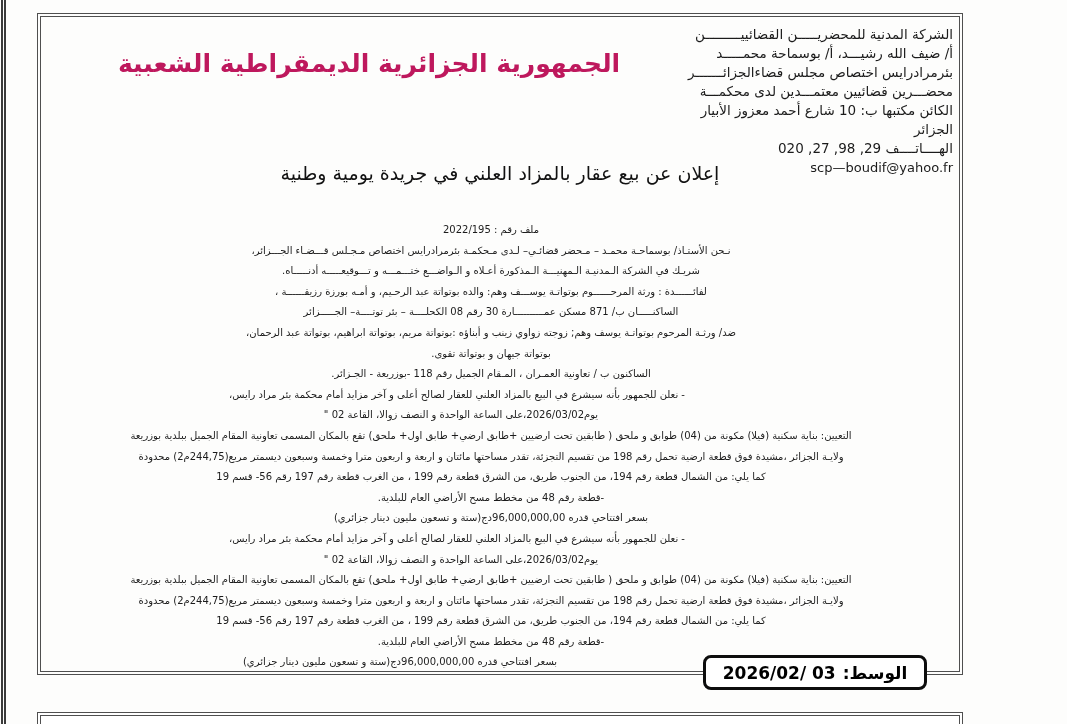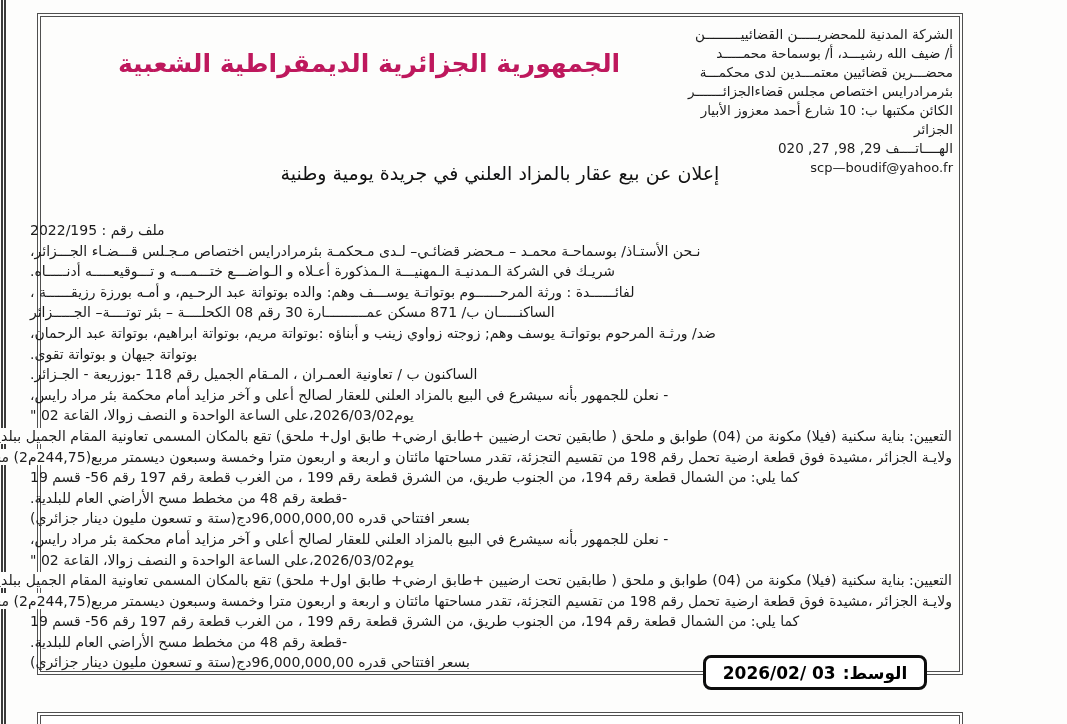--- a/index.html
+++ b/index.html
@@ -43,22 +43,22 @@
     color:#be185d;
     margin-top:24px;
   }
   .ad-title{
     position:absolute;top:142px;left:0;right:0;
     direction:rtl;text-align:center;
     font-weight:normal;font-size:19px;line-height:29px;color:#111;
   }
   .body-block{
     position:absolute;top:203px;right:6px;left:-12px;
-    direction:rtl;text-align:left;
-    font-size:14px;line-height:20.6px;
+    direction:rtl;text-align:center;
+    font-size:10px;line-height:20.6px;
   }
   .ln{white-space:nowrap;}
   .ln .t{padding:0 1px;}
   .ln.wide .t{background:#fdfdfc;position:relative;z-index:2;}
   .ln.indent-a{margin-right:68px;}
   .ln.indent-b{margin-right:60px;}
   .ln.indent-c{margin-right:182px;}
   
   .stamp-box{
     position:absolute;left:703px;top:655px;width:224px;height:35px;
@@ -76,22 +76,22 @@
 
 <div class="page">
 
   <div class="left-edge"></div>
 
   <div class="main-box">
 
     <div class="firm-block">
       <div>الشركة المدنية للمحضريـــــن القضائييـــــــــن</div>
       <div>أ/ ضيف الله رشيـــد، أ/ بوسماحة محمـــــد</div>
+      <div>بئرمرادرايس اختصاص مجلس قضاءالجزائـــــــر</div>
       <div>محضـــرين قضائيين معتمـــدين لدى محكمـــة</div>
-      <div>بئرمرادرايس اختصاص مجلس قضاءالجزائـــــــر</div>
       <div>الكائن مكتبها ب: 10 شارع أحمد معزوز الأبيار الجزائر</div>
       <div>الهــــاتــــف 29, 98, 27, 020</div>
       <div class="latin">scp—boudif@yahoo.fr</div>
     </div>
 
     <div class="republic-title">الجمهورية الجزائرية الديمقراطية الشعبية</div>
 
     <div class="ad-title">
       <div>إعلان عن بيع عقار بالمزاد العلني في جريدة يومية وطنية</div>
     </div>

